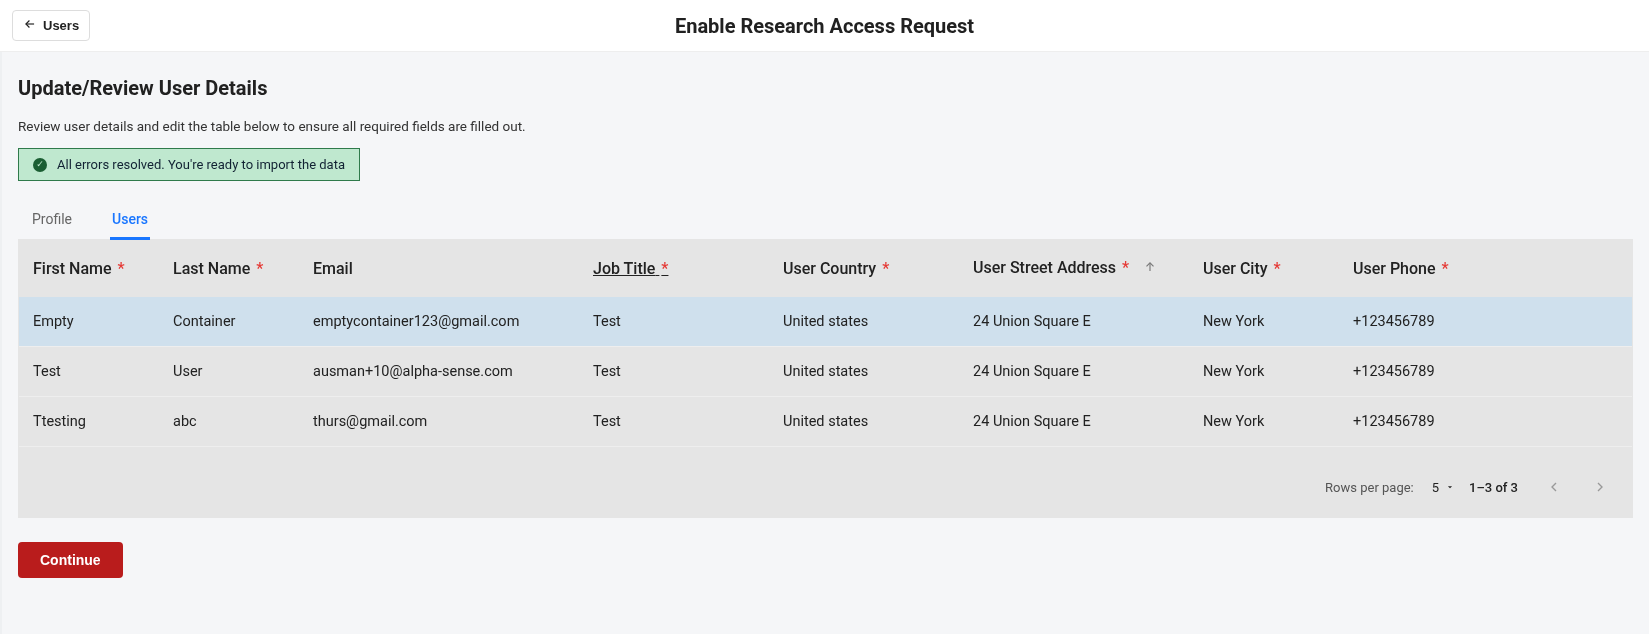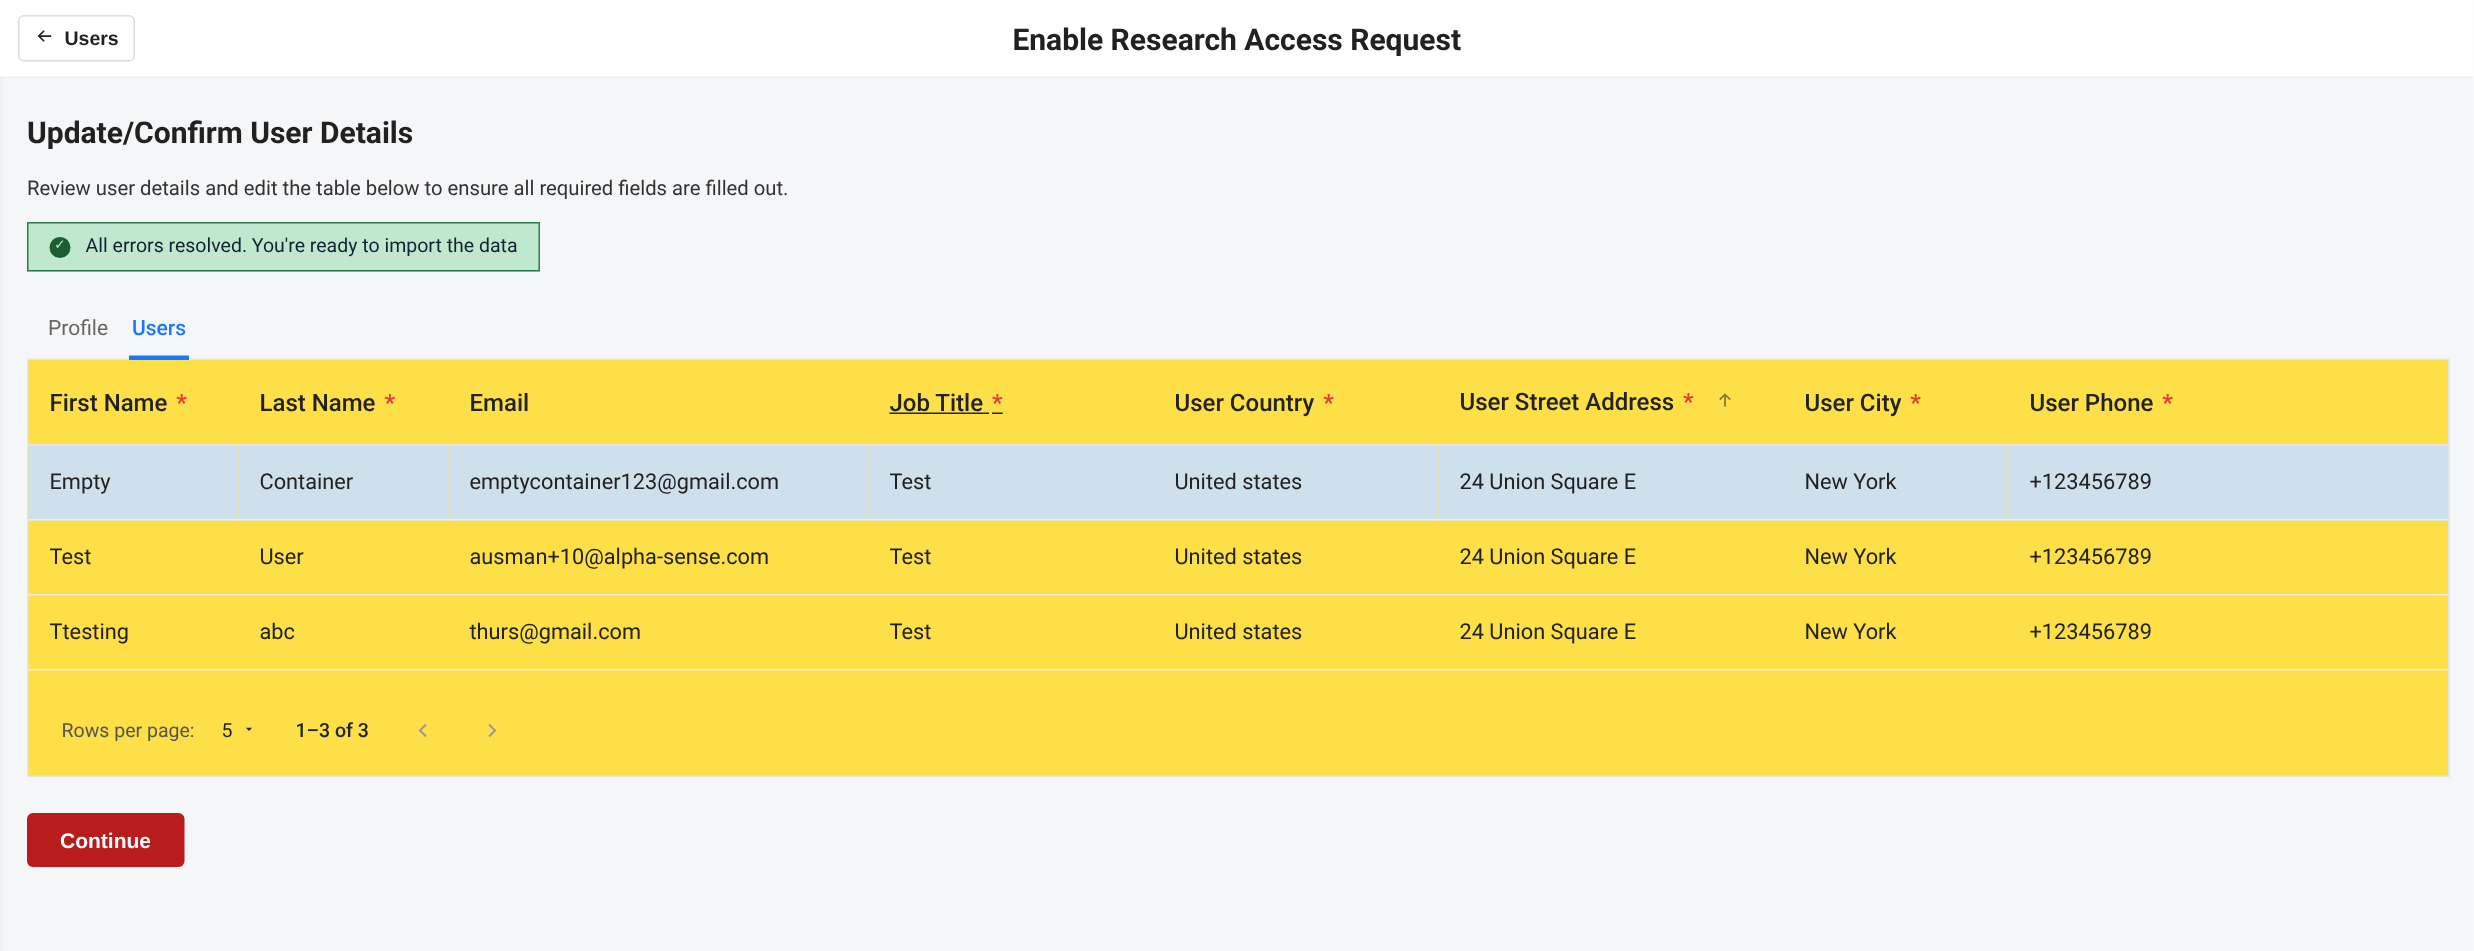--- a/index.html
+++ b/index.html
@@ -73,40 +73,40 @@
       background: #1a5e33;
       border-radius: 50%;
       display: inline-flex;
       align-items: center; justify-content: center;
       color: #bfe8cf;
       font-size: 9px;
       line-height: 1;
     }
     .tabs {
       display: flex;
-      gap: 12px;
+      gap: 36px;
       border-bottom: 1px solid #e5e5e5;
       padding: 0 12px;
       margin-bottom: 0;
     }
     .tab {
       padding: 10px 2px;
       font-size: 14px;
       color: #666;
       cursor: pointer;
       border-bottom: 3px solid transparent;
       margin-bottom: -1px;
     }
     .tab.active {
       color: #1976ff;
       border-bottom-color: #1976ff;
       font-weight: 500;
     }
     .table-card {
-      background: #fde047;
+      background: #e5e5e5;
       border: 1px solid #e5e5e5;
       border-top: none;
     }
     table {
       width: 100%;
       border-collapse: collapse;
     }
     thead th {
       text-align: left;
       font-size: 16px;
@@ -128,22 +128,23 @@
       font-size: 14.5px;
       color: #222;
       border-bottom: 1px solid #eee;
       white-space: nowrap;
     }
     tbody tr.selected td {
       background: #cfe0ed;
     }
     .pagination {
       display: flex;
+      justify-content: flex-end;
       align-items: center;
-      gap: 26px;
+      gap: 14px;
       padding: 30px 22px 20px 22px;
       font-size: 13px;
       color: #555;
     }
     .rpp-group { display: flex; align-items: center; gap: 18px; }
     .rpp-select {
       display: inline-flex; align-items: center; gap: 6px;
       color: #222; cursor: pointer;
     }
     .page-nav { display: flex; align-items: center; gap: 26px; }
@@ -185,21 +186,21 @@
       </svg>
     </span>
     <span>Users</span>
   </button>
   <div class="top-title">Enable Research Access Request</div>
 </div>
 
 <div class="page-body">
   <div class="content-wrap">
 
-    <h2 class="page-heading">Update/Confirm User Details</h2>
+    <h2 class="page-heading">Update/Review User Details</h2>
     <p class="page-subtext">Review user details and edit the table below to ensure all required fields are filled out.</p>
 
     <div class="alert-success">
       <span class="check-icon">✓</span>
       <span>All errors resolved. You're ready to import the data</span>
     </div>
 
     
     <div class="tabs">
       <div class="tab">Profile</div>

